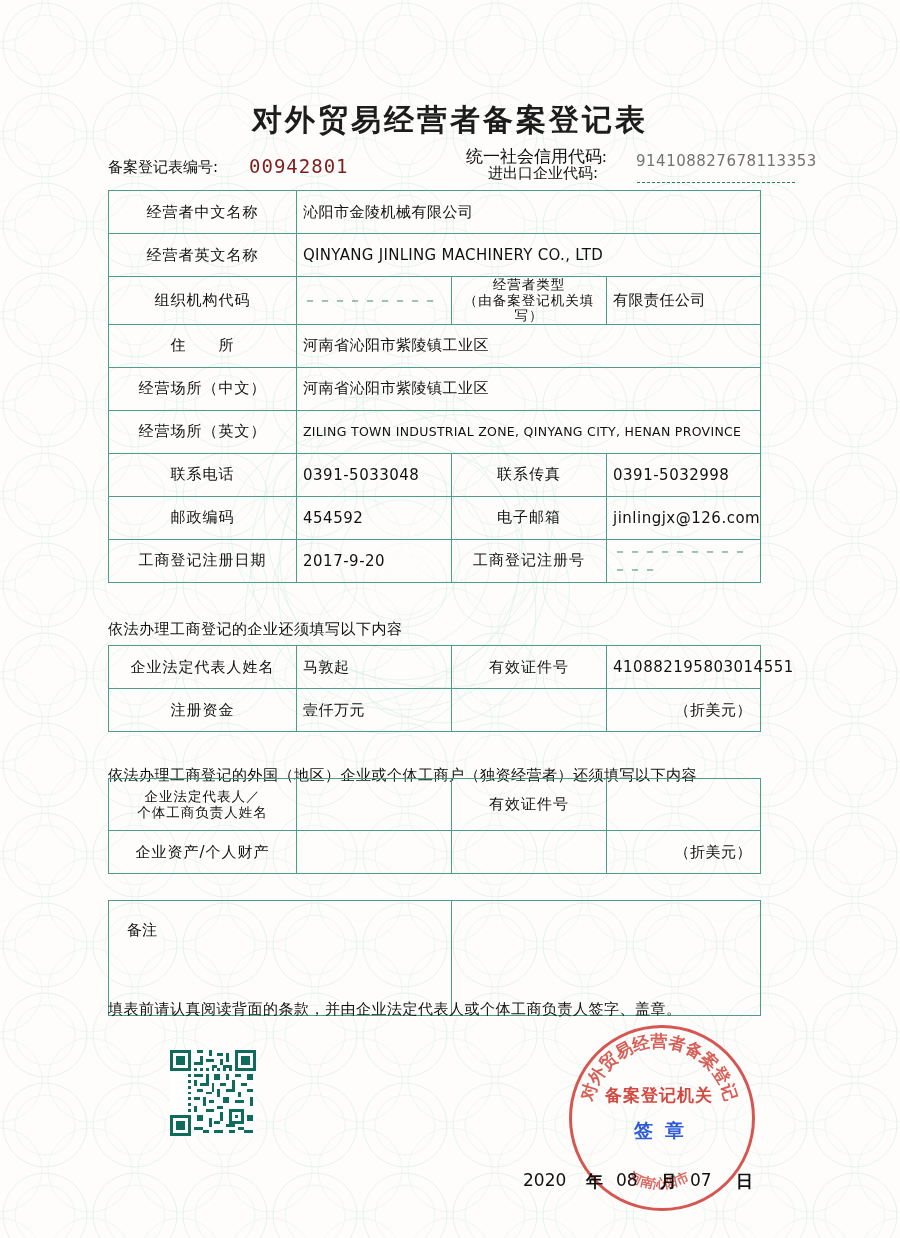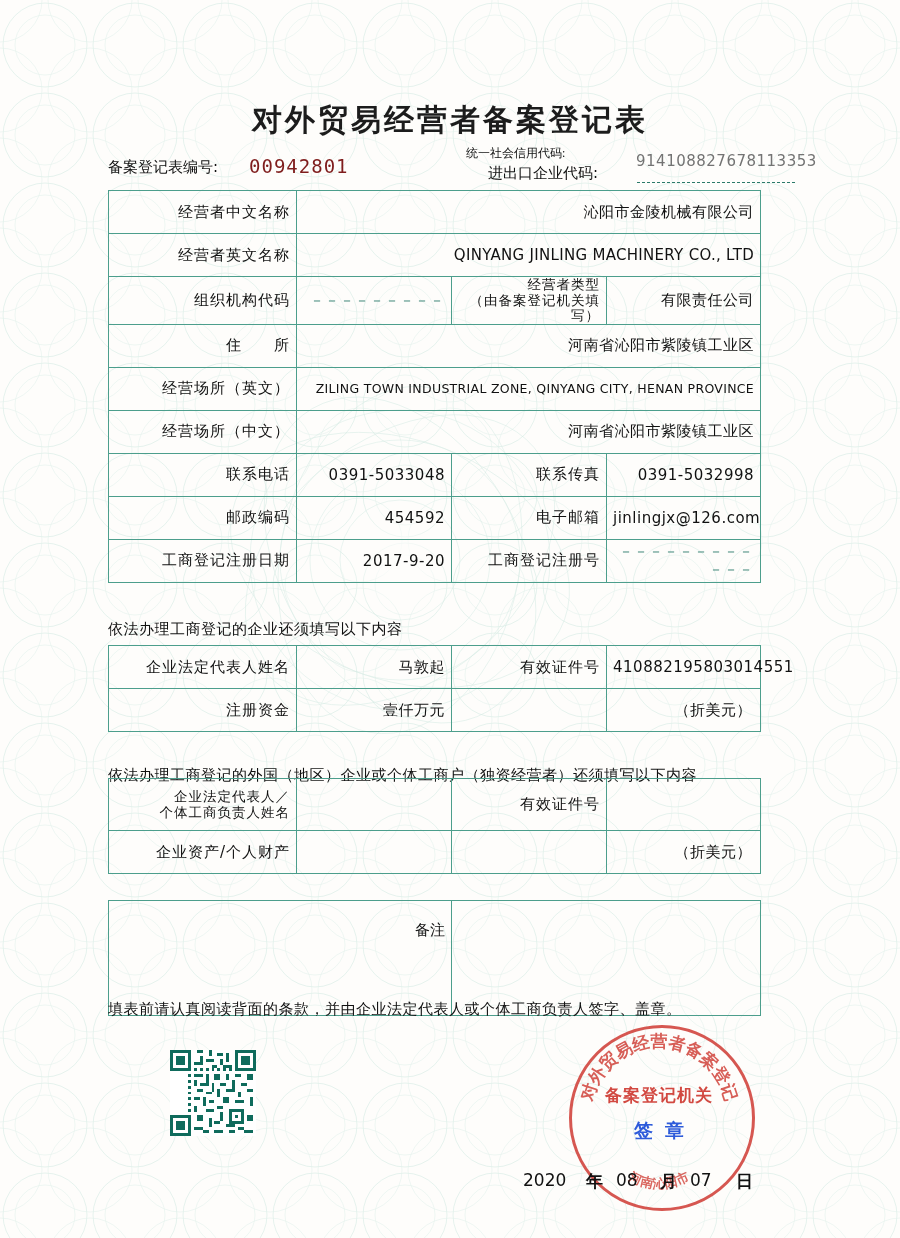--- a/index.html
+++ b/index.html
@@ -34,21 +34,21 @@
     font-family:"DejaVu Sans", sans-serif;
   }
   .val-no{
     position:absolute;left:249px;top:155px;
     font-size:19px;color:#7f1d1d;
     font-family:"DejaVu Sans Mono", monospace;
     letter-spacing:1px;
   }
   .credit-lbl{
     position:absolute;left:466px;top:145px;
-    font-size:12px;color:#111;
+    font-size:17px;color:#111;
     font-family:Liberation Serif, serif;
   }
   .credit-val{
     position:absolute;left:636px;top:152px;
     font-size:15px;color:#737373;
     font-family:"DejaVu Sans", sans-serif;
     letter-spacing:.5px;
   }
   .ie-lbl{
     position:absolute;left:488px;top:164px;
@@ -67,21 +67,20 @@
     table-layout:fixed;
   }
   table.main td{
     border:1px solid #4c9e8c;
     height:42px;
     font-size:15px;
     color:#111;
     font-family:"DejaVu Sans", sans-serif;
     padding:0 6px;
     vertical-align:middle;
-    text-align:right;
   }
   td.lab{
     text-align:center;
     letter-spacing:1px;
   }
   td.val{
     padding-left:12px;
     letter-spacing:.5px;
   }
   td.val-en{
@@ -245,26 +244,26 @@
         <td class="val"><span class="dashes">－－－－－－－－－</span></td>
         <td class="lab two" style="white-space:pre-line">经营者类型
 （由备案登记机关填写）</td>
         <td class="val">有限责任公司</td>
       </tr>
       <tr>
         <td class="lab">住　　所</td>
         <td class="val" colspan="3">河南省沁阳市紫陵镇工业区</td>
       </tr>
       <tr>
+        <td class="lab">经营场所（中文）</td>
+        <td class="val" colspan="3">河南省沁阳市紫陵镇工业区</td>
+      </tr>
+      <tr>
         <td class="lab">经营场所（英文）</td>
         <td class="val-en small" colspan="3">ZILING TOWN INDUSTRIAL ZONE, QINYANG CITY, HENAN PROVINCE</td>
-      </tr>
-      <tr>
-        <td class="lab">经营场所（中文）</td>
-        <td class="val" colspan="3">河南省沁阳市紫陵镇工业区</td>
       </tr>
       <tr>
         <td class="lab">联系电话</td>
         <td class="val">0391-5033048</td>
         <td class="lab">联系传真</td>
         <td class="val">0391-5032998</td>
       </tr>
       <tr>
         <td class="lab">邮政编码</td>
         <td class="val">454592</td>

